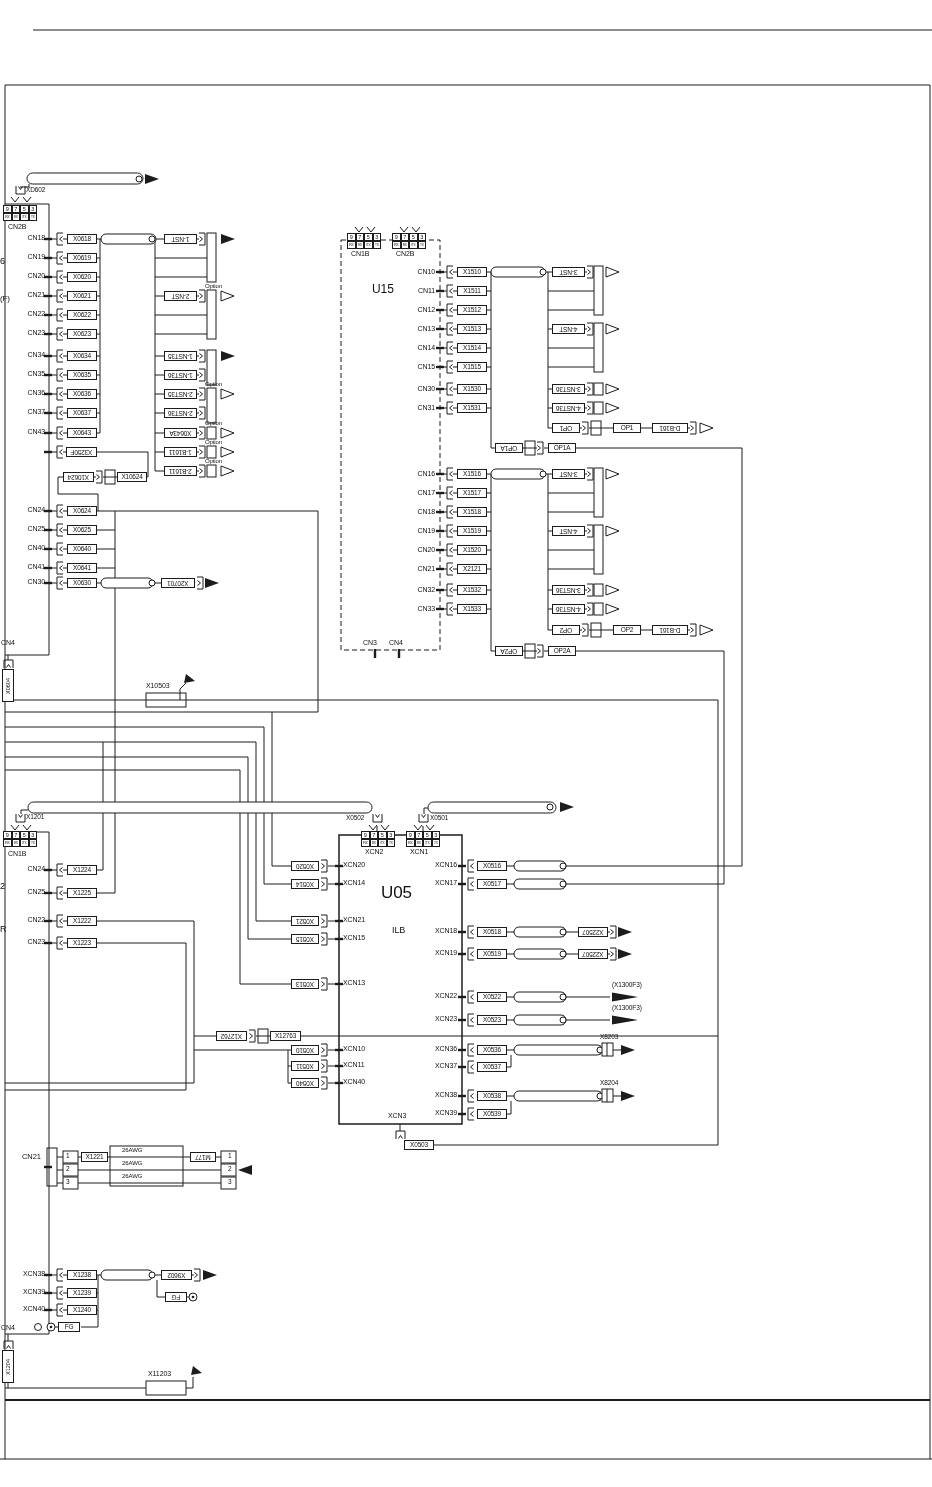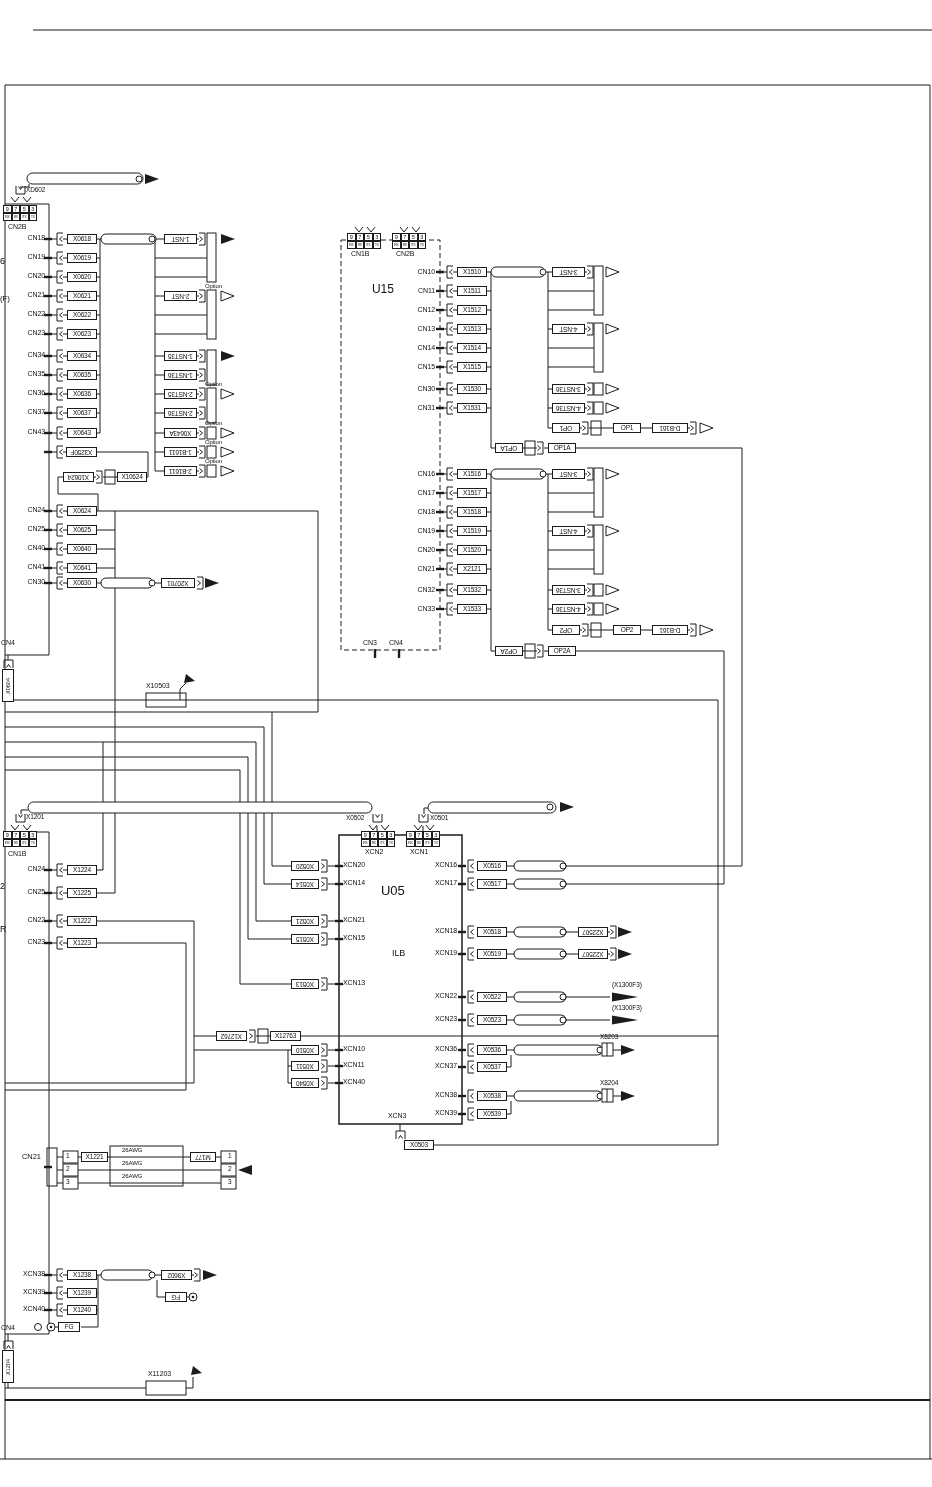--- a/index.html
+++ b/index.html
@@ -760,22 +760,22 @@
     <div class="txt" style="left: 430px; top: 815px; font-size: 6.5px;">X0501</div>
     <div class="txt" style="left: 8px; top: 850px; font-size: 7px;">CN1B</div>
     <div class="txt" style="left: 365px; top: 848px; font-size: 7px;">XCN2</div>
     <div class="txt" style="left: 410px; top: 848px; font-size: 7px;">XCN1</div>
     <div class="txt" style="left: 19px; top: 865px; font-size: 7px; width: 26px; text-align: right;">CN24</div>
     <div class="txt" style="left: 19px; top: 888px; font-size: 7px; width: 26px; text-align: right;">CN25</div>
     <div class="txt" style="left: 19px; top: 916px; font-size: 7px; width: 26px; text-align: right;">CN22</div>
     <div class="txt" style="left: 19px; top: 938px; font-size: 7px; width: 26px; text-align: right;">CN23</div>
     <div class="txt" style="left: 0px; top: 882px; font-size: 9px;">2</div>
     <div class="txt" style="left: 0px; top: 925px; font-size: 9px;">R</div>
-    <div class="txt" style="left: 381px; top: 884px; font-size: 13px;">U05</div>
-    <div class="txt" style="left: 392px; top: 949px; font-size: 9px;">ILB</div>
+    <div class="txt" style="left: 381px; top: 884px; font-size: 17px;">U05</div>
+    <div class="txt" style="left: 392px; top: 926px; font-size: 9px;">ILB</div>
     <div class="txt" style="left: 343px; top: 861px; font-size: 7px;">XCN20</div>
     <div class="txt" style="left: 343px; top: 879px; font-size: 7px;">XCN14</div>
     <div class="txt" style="left: 343px; top: 916px; font-size: 7px;">XCN21</div>
     <div class="txt" style="left: 343px; top: 934px; font-size: 7px;">XCN15</div>
     <div class="txt" style="left: 343px; top: 979px; font-size: 7px;">XCN13</div>
     <div class="txt" style="left: 343px; top: 1045px; font-size: 7px;">XCN10</div>
     <div class="txt" style="left: 343px; top: 1061px; font-size: 7px;">XCN11</div>
     <div class="txt" style="left: 343px; top: 1078px; font-size: 7px;">XCN40</div>
     <div class="txt" style="left: 419px; top: 861px; font-size: 7px; width: 38px; text-align: right;">XCN16</div>
     <div class="txt" style="left: 419px; top: 879px; font-size: 7px; width: 38px; text-align: right;">XCN17</div>

